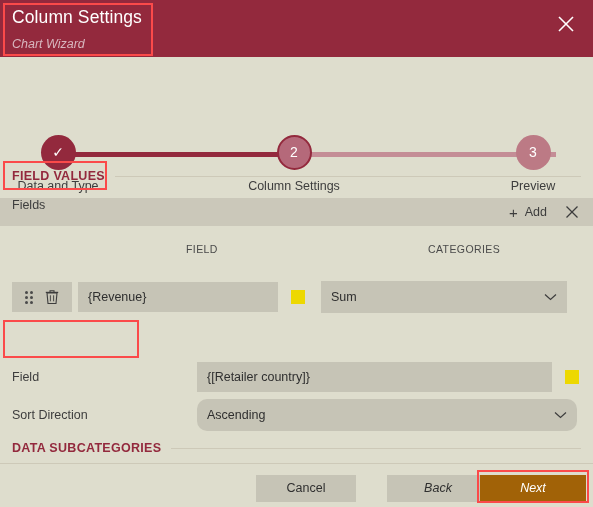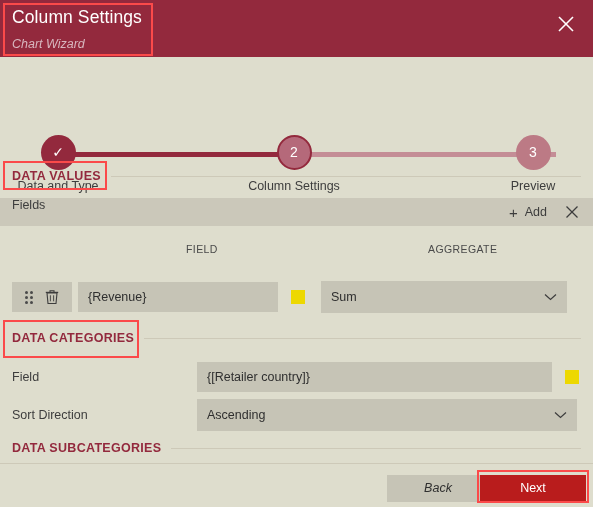--- a/index.html
+++ b/index.html
@@ -258,21 +258,21 @@
     align-items: center;
   }
   .form-row .row-label {
     width: 185px;
     font-size: 12.5px;
     color: #3d3d3d;
   }
   #row-category-field { top: 362px; }
   #row-sort-direction { top: 400px; }
   #category-field-input { width: 355px; }
-  #sort-direction-select { width: 380px; }
+  #sort-direction-select { width: 380px; border-radius: 10px; }
 
   
   .footer {
     position: absolute;
     left: 0;
     top: 463px;
     width: 593px;
     height: 44px;
     background: #deddcd;
     border-top: 1px solid #cdc9b8;
@@ -286,22 +286,23 @@
     text-align: center;
     font-size: 12.5px;
     cursor: pointer;
     box-sizing: border-box;
   }
   .btn-secondary {
     background: #c6c4b6;
     color: #2f2f2f;
   }
   .btn-primary {
-    background: #b91c1c;
+    background: #a16207;
     color: #ffffff;
+    font-style: italic;
   }
   #btn-cancel { left: 256px; width: 100px; }
   #btn-back   { left: 387px; width: 102px; font-style: italic; }
   #btn-next   { left: 480px; width: 106px; }
 </style>
 </head>
 <body>
 
 <div id="dialog">
 
@@ -334,42 +335,42 @@
       <div class="label">Column Settings</div>
     </div>
 
     <div class="step" id="step-3">
       <div class="bubble todo">3</div>
       <div class="label">Preview</div>
     </div>
   </div>
 
   <div class="section-head" id="head-dv">
-    <span class="text">DATA VALUES</span>
+    <span class="text">FIELD VALUES</span>
     <span class="rule"></span>
   </div>
 
   <div class="fields-bar">
     <span class="bar-title">Fields</span>
     <div class="bar-actions">
       <div class="add-btn">
         <span class="plus">+</span>
         <span>Add</span>
       </div>
       <div class="bar-close">
         <svg width="14" height="14" viewBox="0 0 14 14">
           <line x1="1.5" y1="1.5" x2="12.5" y2="12.5" stroke="#3d3d3d" stroke-width="1.2"></line>
           <line x1="12.5" y1="1.5" x2="1.5" y2="12.5" stroke="#3d3d3d" stroke-width="1.2"></line>
         </svg>
       </div>
     </div>
   </div>
 
   <div class="col-head" id="col-field">FIELD</div>
-  <div class="col-head" id="col-agg">AGGREGATE</div>
+  <div class="col-head" id="col-agg">CATEGORIES</div>
 
   <div class="field-row">
     <div class="row-tools">
       <div class="drag-handle">
         <i></i>
           <i></i>
           <i></i>
           <i></i>
           <i></i>
           <i></i>
@@ -392,24 +393,20 @@
     <div class="select" id="aggregate-select">
       <span class="sel-value">Sum</span>
       <span class="chev">
         <svg width="13" height="8" viewBox="0 0 13 8">
           <polyline points="1,1.5 6.5,6.5 12,1.5" fill="none" stroke="#3d3d3d" stroke-width="1.2"></polyline>
         </svg>
       </span>
     </div>
   </div>
 
-  <div class="section-head" id="head-dc">
-    <span class="text">DATA CATEGORIES</span>
-    <span class="rule"></span>
-  </div>
 
   <div class="form-row" id="row-category-field">
     <span class="row-label">Field</span>
     <div class="text-input" id="category-field-input">{[Retailer country]}</div>
     <div class="swatch" style="background:#EDD800"></div>
   </div>
 
   <div class="form-row" id="row-sort-direction">
     <span class="row-label">Sort Direction</span>
     <div class="select" id="sort-direction-select">
@@ -421,20 +418,21 @@
       </span>
     </div>
   </div>
 
   <div class="section-head" id="head-dsc">
     <span class="text">DATA SUBCATEGORIES</span>
     <span class="rule"></span>
   </div>
 
   <div class="footer">
+    <div class="btn btn-secondary" id="btn-cancel">Cancel</div>
     <div class="btn btn-secondary" id="btn-back">Back</div>
     <div class="btn btn-primary" id="btn-next">Next</div>
   </div>
 
   <div class="anno" id="anno-title"></div>
   <div class="anno" id="anno-dv"></div>
   <div class="anno" id="anno-dc"></div>
   <div class="anno" id="anno-next"></div>
 
 </div>

